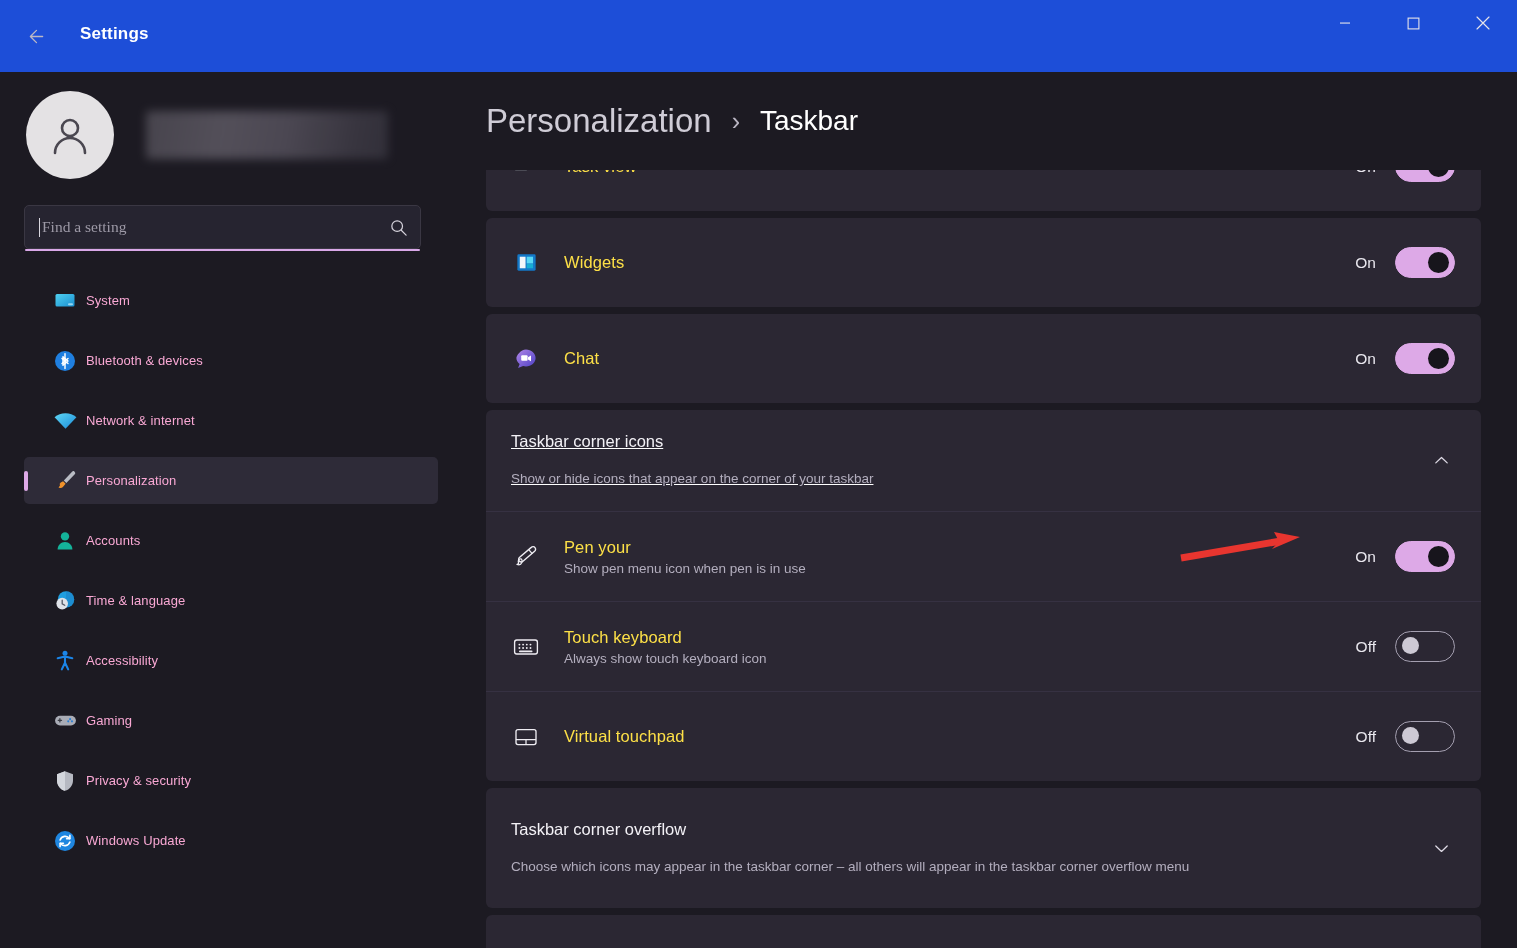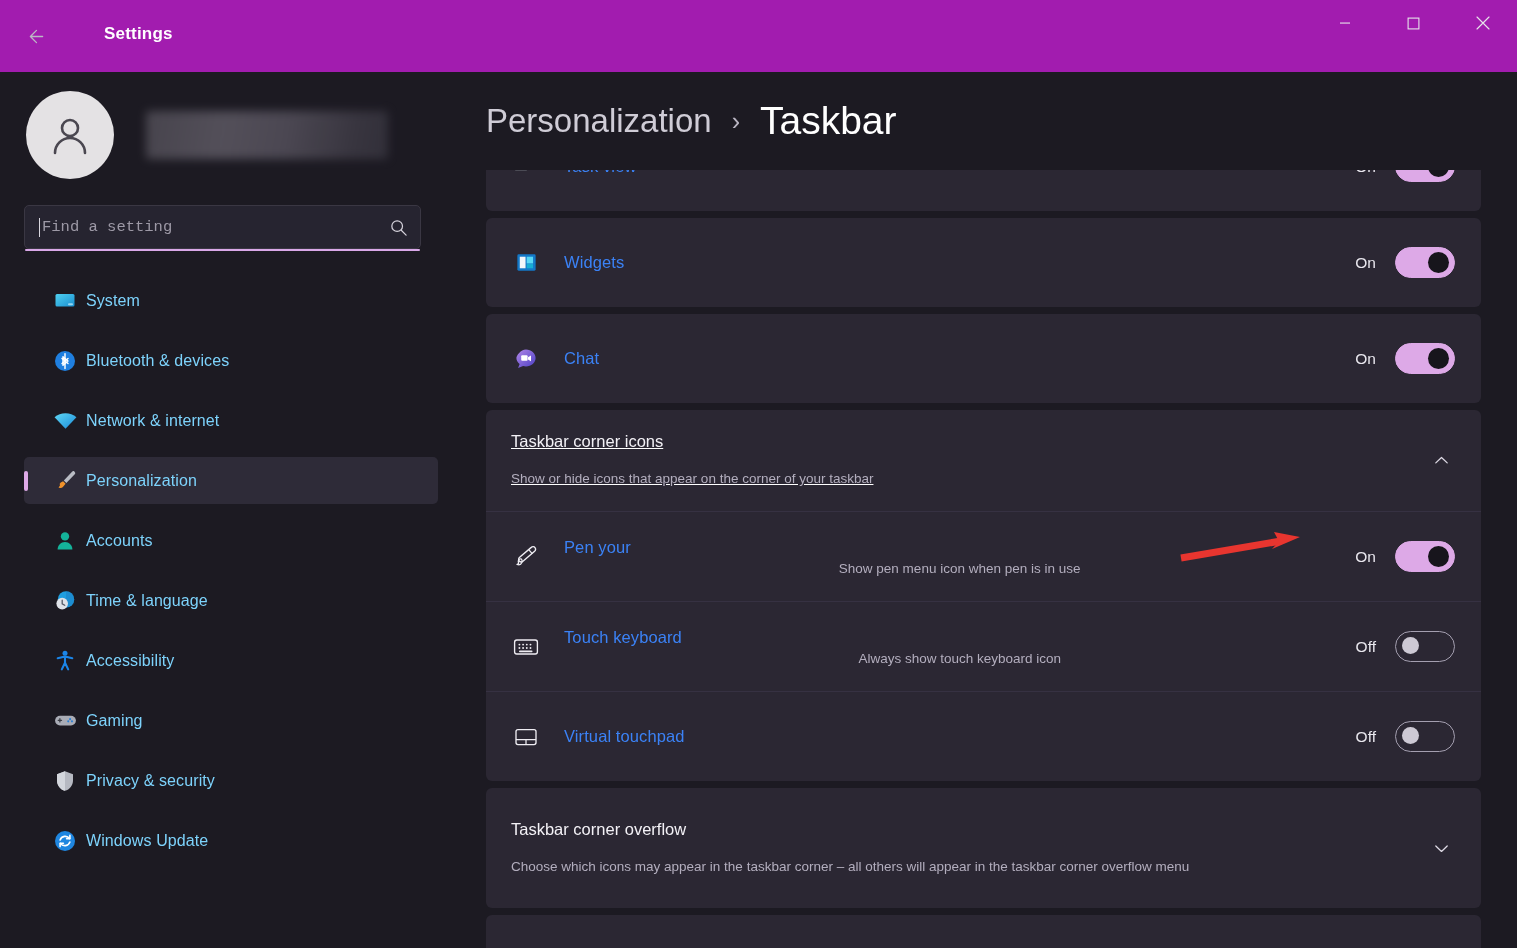--- a/index.html
+++ b/index.html
@@ -13,22 +13,21 @@
     overflow: hidden;
     position: relative;
   }
 
   
   #titlebar {
     height: 72px;
     display: flex;
     align-items: flex-start;
     position: relative;
-    background: #a21caf;
-    gap: 24px;
+    background: #1d4ed8;
   }
   #back-btn {
     width: 40px; height: 40px;
     margin: 16px 0 0 16px;
     display: flex; align-items: center; justify-content: center;
     border-radius: 5px;
     cursor: pointer;
   }
   #app-title {
     margin: 24px 0 0 24px;
@@ -106,21 +105,21 @@
     width: 1px; height: 19px;
     background: #d8d6de;
     margin-right: 2px;
   }
   #search-input {
     flex: 1;
     background: transparent;
     border: none;
     outline: none;
     color: #ffffff;
-    font-family: Liberation Mono, monospace;
+    font-family: Liberation Serif, serif;
     font-size: 15.5px;
   }
   #search-input::placeholder { color: #9d99a6; opacity: 1; }
 
   #nav { margin-top: 26px; }
   .nav-item {
     position: relative;
     height: 47px;
     display: flex;
     align-items: center;
@@ -139,22 +138,22 @@
     border-radius: 3px;
     background: #dda9e7;
   }
   .nav-icon {
     width: 26px; height: 26px;
     flex: 0 0 26px;
     display: flex; align-items: center; justify-content: center;
     margin-right: 8px;
   }
   .nav-label {
-    font-size: 16px;
-    color: #7dd3fc;
+    font-size: 13px;
+    color: #f9a8d4;
     letter-spacing: .1px;
   }
 
   
   #main {
     flex: 1;
     padding: 0 36px 0 26px;
     overflow: hidden;
     position: relative;
   }
@@ -168,21 +167,21 @@
     font-size: 33px;
     color: #cfccd6;
     cursor: pointer;
   }
   .crumb-sep {
     font-size: 25px;
     color: #b9b5c2;
     margin: 0 20px;
   }
   .crumb-current {
-    font-size: 39px;
+    font-size: 28px;
     color: #ffffff;
     font-weight: 400;
   }
 
   #scroll-area {
     position: relative;
     height: 778px;
     overflow: hidden;
   }
 
@@ -206,28 +205,27 @@
   }
   .row-icon {
     width: 32px; height: 32px;
     flex: 0 0 32px;
     display: flex; align-items: center; justify-content: center;
     margin-right: 22px;
   }
   .row-text { flex: 1; }
   .row-title {
     font-size: 16.5px;
-    color: #3b82f6;
+    color: #fde047;
     letter-spacing: .1px;
   }
   .row-sub {
     font-size: 13.5px;
     color: #b3aebe;
     margin-top: 4px;
-    text-align: center;
   }
   .row-state {
     font-size: 15.5px;
     color: #e9e7ee;
     margin-right: 19px;
   }
 
   
   .toggle {
     width: 60px; height: 31px;

